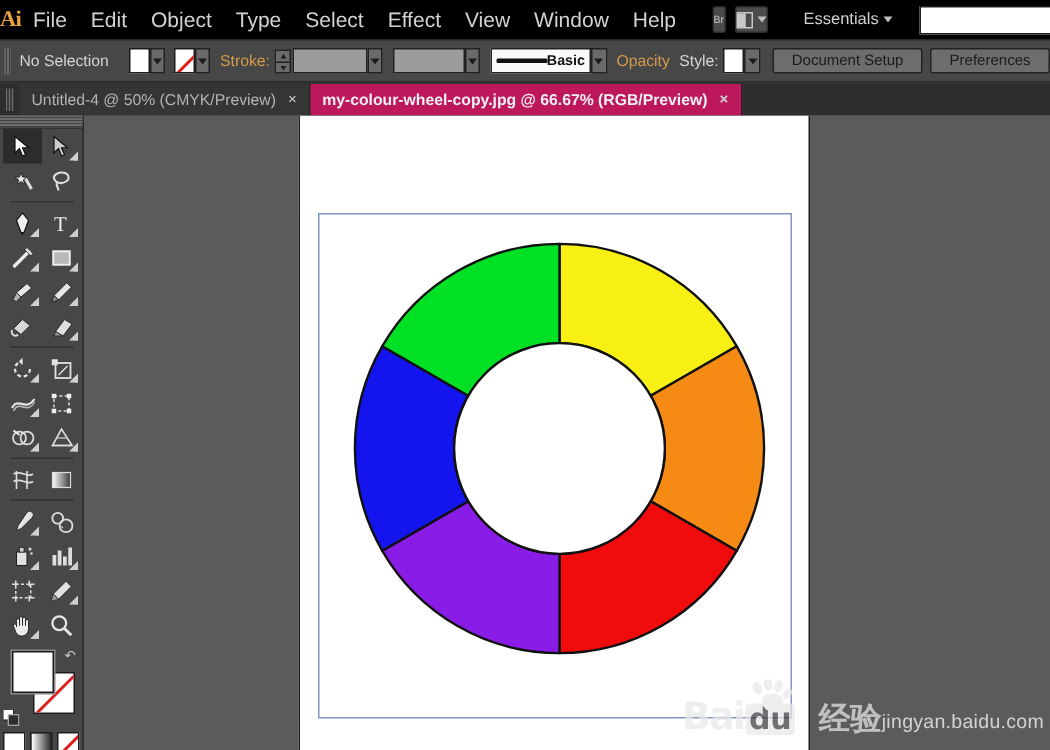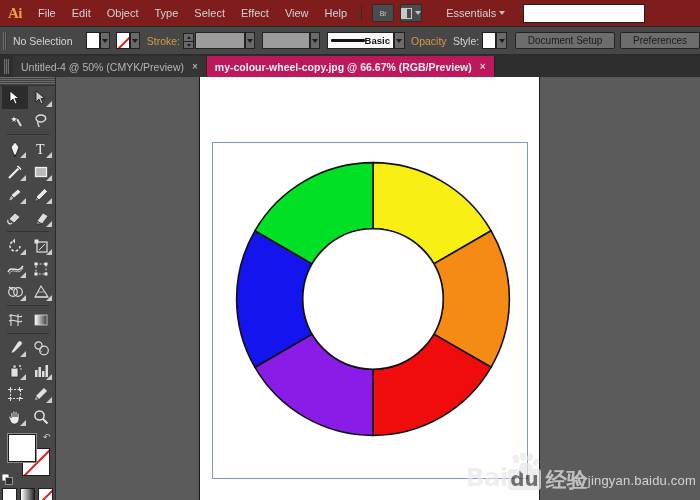--- a/index.html
+++ b/index.html
@@ -7,32 +7,32 @@
     width: 700px; height: 500px;
     background: #5b5b5b;
     font-family: "Liberation Sans", sans-serif;
     overflow: hidden;
   }
   #app { position: relative; width: 700px; height: 500px; }
 
   
   .menubar {
     position: absolute; left: 0; top: 0; width: 700px; height: 27px;
-    background: #7f1d1d;
+    background: #000000;
     border-bottom: 1px solid #272727;
     display: flex; align-items: center;
   }
   .ai-logo {
     width: 30px; height: 27px; display: flex; align-items: center; justify-content: center;
     color: #e8a33d; font-weight: bold; font-size: 15px;
     font-family: "Liberation Serif", serif; letter-spacing: -0.5px;
   }
   .menu-item {
     padding: 0 8px; height: 27px; line-height: 27px;
-    color: #d2d2d2; font-size: 11px; white-space: nowrap;
+    color: #d2d2d2; font-size: 14px; white-space: nowrap;
   }
   .mb-sep { width: 1px; height: 16px; background: #2d2d2d; margin: 0 6px; }
   .icon-btn {
     width: 22px; height: 18px; background: #4b4b4b;
     border: 1px solid #2c2c2c; border-radius: 2px;
     display: flex; align-items: center; justify-content: center;
     color: #c8c8c8; font-size: 7px; margin-left: 4px;
   }
   .arrange-btn {
     width: 22px; height: 18px; background: #4b4b4b; border: 1px solid #2c2c2c;
@@ -207,38 +207,39 @@
   .wm-top { display: flex; align-items: flex-end; }
   .wm-baidu {
     color: #e8e8e8; font-size: 25px; font-weight: bold;
     font-family: "DejaVu Sans", sans-serif; letter-spacing: -1px; line-height: 1;
   }
   .wm-du {
     color: #3a3a3a; background: #e8e8e8; font-size: 20px; font-weight: bold;
     font-family: "DejaVu Sans", sans-serif; padding: 0 2px; border-radius: 3px;
     line-height: 1.05; margin-left: 1px;
   }
-  .wm-cn { color: #e8e8e8; font-size: 21px; font-weight: bold; margin-left: 5px; line-height: 1; text-align: right; }
+  .wm-cn { color: #e8e8e8; font-size: 21px; font-weight: bold; margin-left: 16px; line-height: 1; text-align: right; }
   .wm-url { color: #ffffff; font-size: 13px; margin-top: 5px; letter-spacing: 0.2px; }
   .wm-paw { position: absolute; left: 44px; top: -12px; }
 </style>
 </head>
 <body>
 
 <div id="app">
 
   <div class="menubar">
     <div class="ai-logo">Ai</div>
     <div class="menu-item">File</div>
     <div class="menu-item">Edit</div>
     <div class="menu-item">Object</div>
     <div class="menu-item">Type</div>
     <div class="menu-item">Select</div>
     <div class="menu-item">Effect</div>
     <div class="menu-item">View</div>
+    <div class="menu-item">Window</div>
     <div class="menu-item">Help</div>
     <div class="mb-sep"></div>
     <div class="icon-btn">Br</div>
     <div class="arrange-btn">
       <span class="arr-grid">
           <i></i>
           <i></i>
         </span>
       <span class="caret"></span>
     </div>

